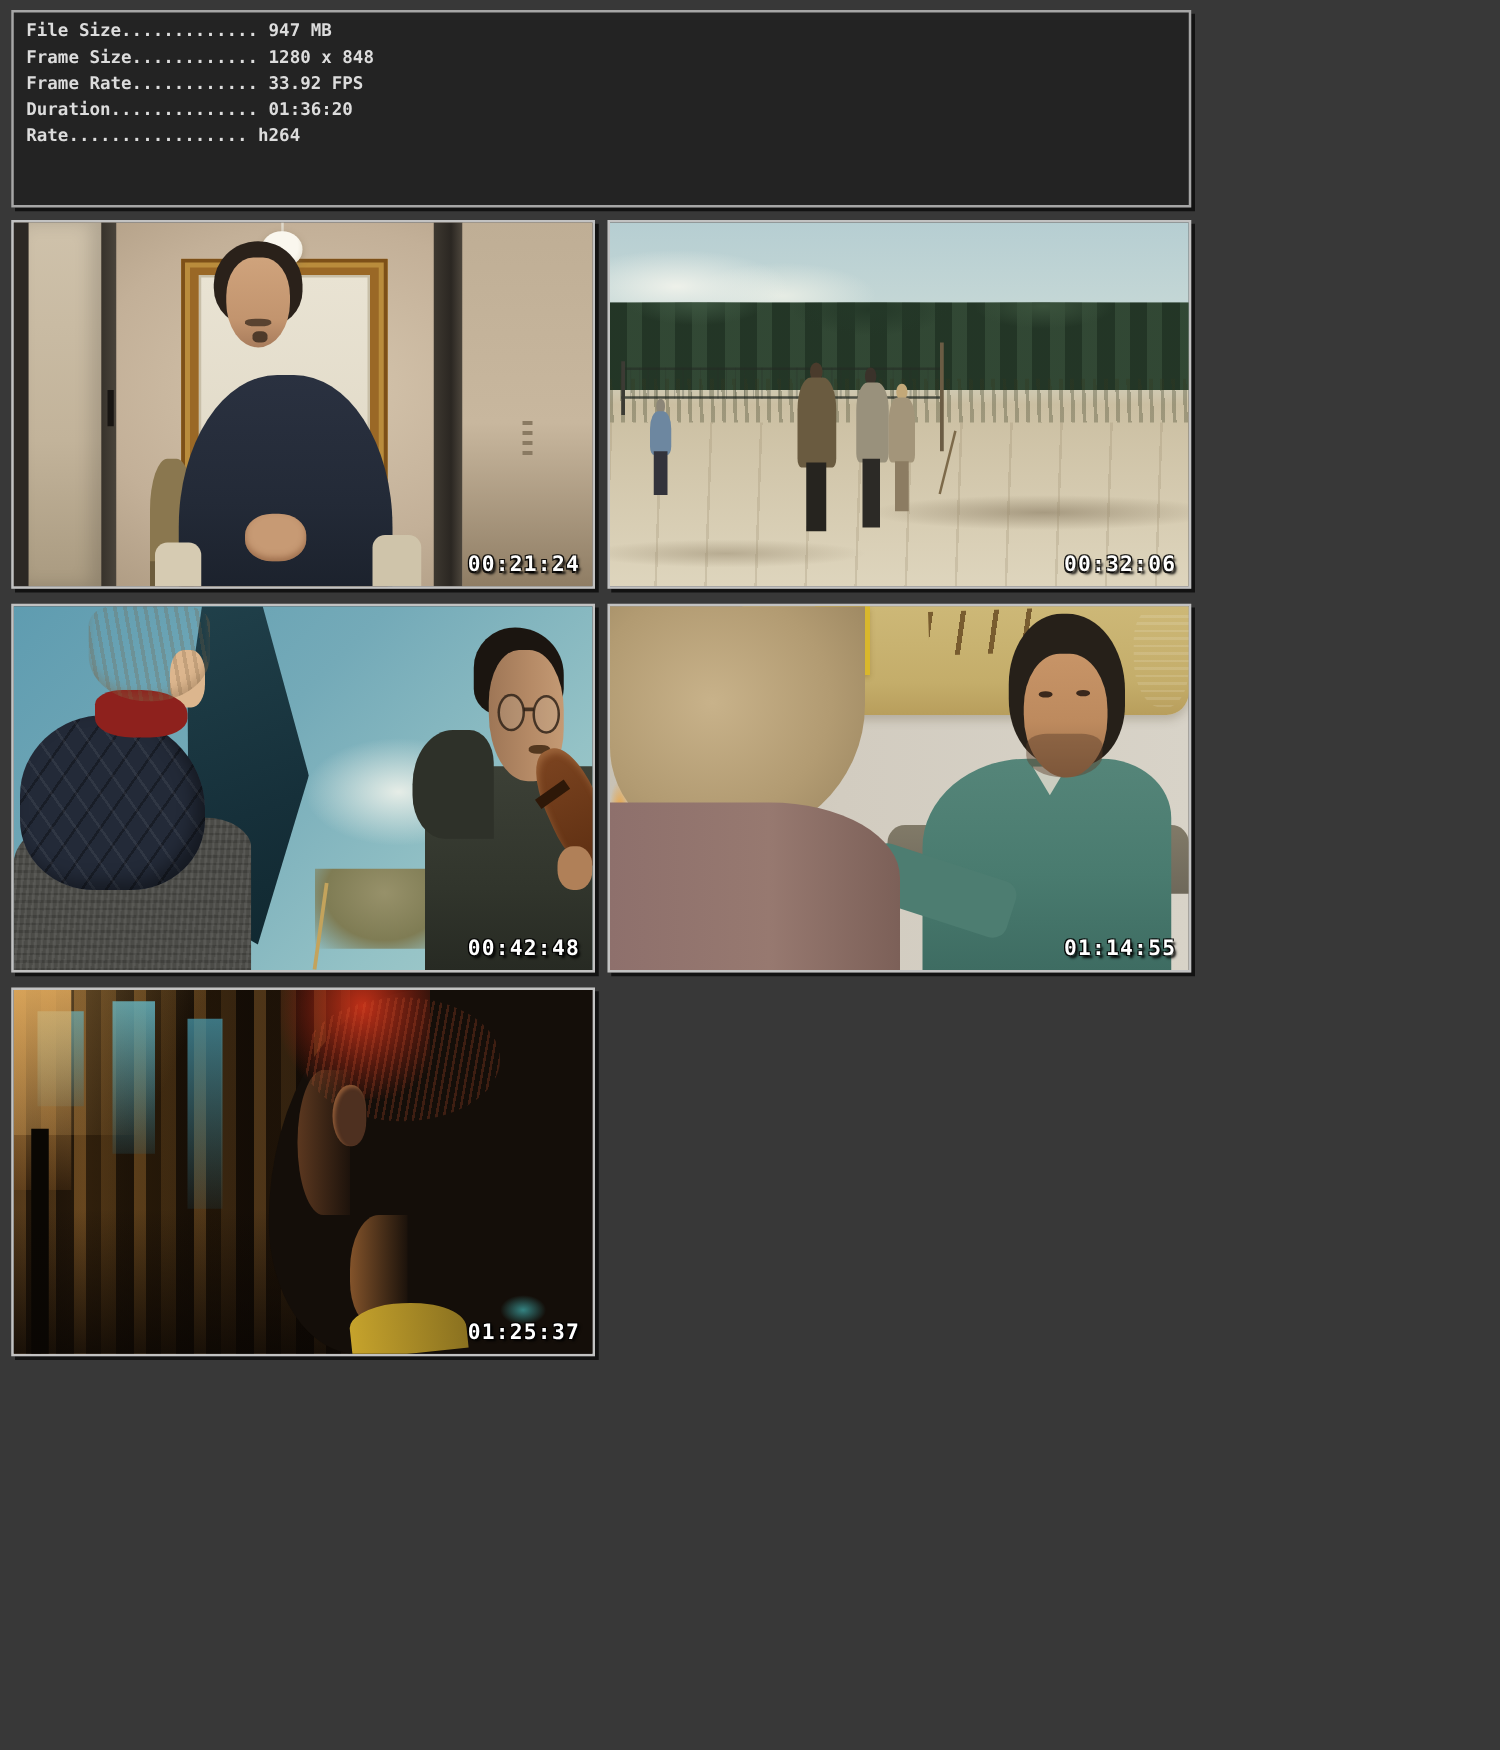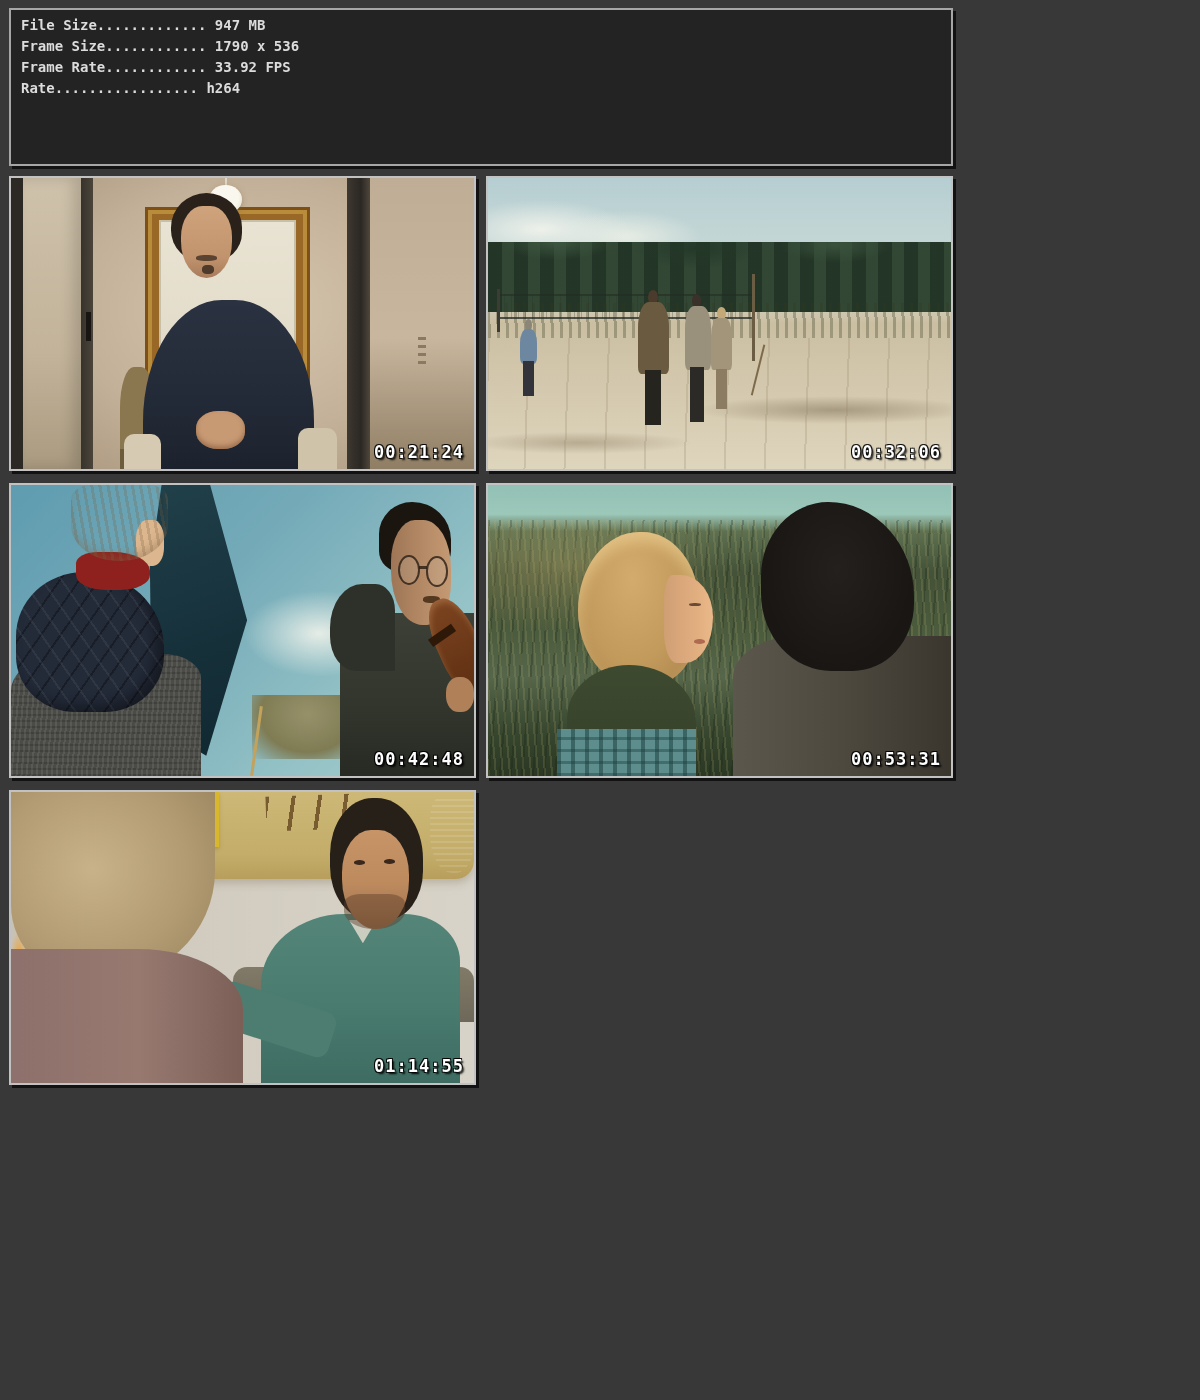--- a/index.html
+++ b/index.html
@@ -226,22 +226,23 @@
   .s8-collar { left:58%; top:86%; width:20%; height:14%; background:linear-gradient(90deg,#c6a32c,#8a7120); transform:rotate(-6deg); border-radius:40% 60% 0 0; }
   .s8-glint { left:84%; top:84%; width:8%; height:8%; background:radial-gradient(ellipse,rgba(60,160,160,.8),transparent 70%); }
 </style>
 </head>
 <body>
 
 <div class="page">
 
   <div class="info-box">
     <div class="info-line">File Size............. 947 MB</div>
-    <div class="info-line">Frame Size............ 1790 x 536</div>
+    <div class="info-line">Frame Size............ 1280 x 848</div>
     <div class="info-line">Frame Rate............ 33.92 FPS</div>
+    <div class="info-line">Duration.............. 01:36:20</div>
     <div class="info-line">Rate................. h264</div>
   </div>
 
   <div class="grid">
 
 
     <figure class="shot">
       <div class="sc s2">
         <div class="s2-lbar1"></div>
         <div class="s2-lglass"></div>
@@ -312,35 +313,20 @@
         <div class="s4-glass2"></div>
         <div class="s4-bridge"></div>
         <div class="s4-stache"></div>
         <div class="s4-violin"></div>
         <div class="s4-vneck"></div>
         <div class="s4-hand"></div>
       </div>
       <figcaption class="ts">00:42:48</figcaption>
     </figure>
 
-    <figure class="shot">
-      <div class="sc s5">
-        <div class="s5-grasstex"></div>
-        <div class="s5-gold"></div>
-        <div class="s5-hair"></div>
-        <div class="s5-face"></div>
-        <div class="s5-eye"></div>
-        <div class="s5-lips"></div>
-        <div class="s5-hood"></div>
-        <div class="s5-jacket"></div>
-        <div class="s5-manback"></div>
-        <div class="s5-manhair"></div>
-      </div>
-      <figcaption class="ts">00:53:31</figcaption>
-    </figure>
 
 
     <figure class="shot">
       <div class="sc s7">
         <div class="s7-tap"></div>
         <div class="s7-yellow"></div>
         <div class="s7-bluefig"></div>
         <div class="s7-streaks"></div>
         <div class="s7-red"></div>
         <div class="s7-couch"></div>
@@ -352,15 +338,36 @@
         <div class="s7-mface"></div>
         <div class="s7-beard"></div>
         <div class="s7-eyeL"></div>
         <div class="s7-eyeR"></div>
         <div class="s7-whair"></div>
         <div class="s7-wbody"></div>
       </div>
       <figcaption class="ts">01:14:55</figcaption>
     </figure>
 
+    <figure class="shot">
+      <div class="sc s8">
+        <div class="s8-curtain"></div>
+        <div class="s8-teal1"></div>
+        <div class="s8-teal2"></div>
+        <div class="s8-teal3"></div>
+        <div class="s8-warm"></div>
+        <div class="s8-beam"></div>
+        <div class="s8-pole"></div>
+        <div class="s8-dim"></div>
+        <div class="s8-head"></div>
+        <div class="s8-redhair"></div>
+        <div class="s8-hairtex"></div>
+        <div class="s8-cheek"></div>
+        <div class="s8-ear"></div>
+        <div class="s8-neck"></div>
+        <div class="s8-collar"></div>
+        <div class="s8-glint"></div>
+      </div>
+      <figcaption class="ts">01:25:37</figcaption>
+    </figure>
 
   </div>
 </div>
 
 </body></html>

